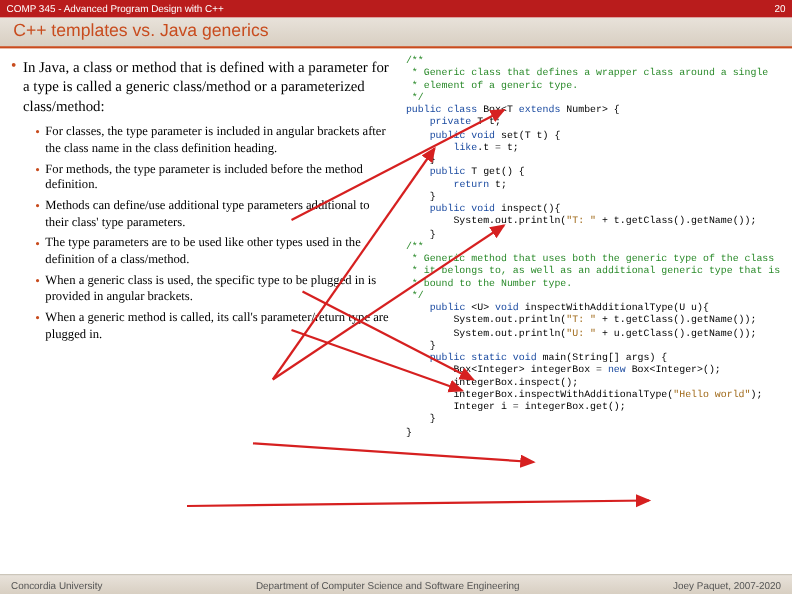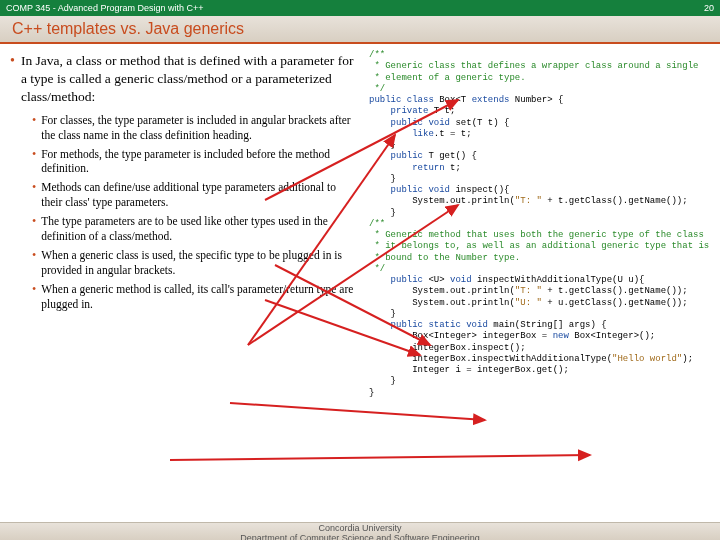--- a/index.html
+++ b/index.html
@@ -1,32 +1,32 @@
 <!DOCTYPE html>
 <html><head>
 <meta charset="utf-8">
 <style>
   * { margin: 0; padding: 0; box-sizing: border-box; }
   body { width: 720px; height: 540px; background: #fff; font-family: Georgia, serif; position: relative; overflow: hidden; }
-  .topbar { height: 16px; background: #15803d; color: #fff; font-size: 9px; display: flex; justify-content: space-between; align-items: center; padding: 0 6px; font-family: Arial, sans-serif; }
+  .topbar { height: 16px; background: #b91c1c; color: #fff; font-size: 9px; display: flex; justify-content: space-between; align-items: center; padding: 0 6px; font-family: Arial, sans-serif; }
   .titlebar { height: 28px; background: linear-gradient(#e8e2da, #d8cfc2); border-bottom: 2px solid #c84c1e; display: flex; align-items: center; padding: 0 12px; }
   .titlebar span { color: #c84c1e; font-size: 16px; font-family: Liberation Sans, sans-serif; }
   .content { display: flex; height: 478px; }
   .left { width: 365px; padding: 8px 10px 0 10px; }
   .main-bullet { font-size: 13.5px; line-height: 1.35; margin-bottom: 6px; display: flex; }
   .main-bullet .dot { color: #c84c1e; margin-right: 6px; font-size: 14px; flex-shrink: 0; }
   .sub-list { padding-left: 22px; }
   .sub-bullet { font-size: 11.5px; line-height: 1.3; margin-bottom: 4px; display: flex; }
   .sub-bullet .dot { color: #c84c1e; margin-right: 5px; font-size: 12px; flex-shrink: 0; }
   .right { width: 355px; padding: 6px 8px 0 4px; font-family: 'Courier New', monospace; font-size: 9px; line-height: 1.25; position: relative; }
   .code-line { white-space: pre; }
   .c-green { color: #2a8a2a; }
   .c-blue { color: #1a4aa0; font-weight: normal; }
   .c-str { color: #a06a1a; }
-  .footer { position: absolute; bottom: 0; left: 0; right: 0; height: 18px; background: linear-gradient(#e8e2da, #d8cfc2); display: flex; justify-content: space-between; align-items: center; padding: 0 10px; font-size: 9px; color: #555; border-top: 1px solid #c0b8aa; font-family: Arial, sans-serif; flex-direction: column; }
+  .footer { position: absolute; bottom: 0; left: 0; right: 0; height: 18px; background: linear-gradient(#e8e2da, #d8cfc2); display: flex; justify-content: space-between; align-items: center; padding: 0 10px; font-size: 9px; color: #555; border-top: 1px solid #c0b8aa; font-family: Arial, sans-serif; }
   svg.arrows { position: absolute; top: 0; left: 0; pointer-events: none; }
 </style>
 </head>
 <body>
 
 <div class="topbar">
   <span>COMP 345 - Advanced Program Design with C++</span>
   <span>20</span>
 </div>
 

